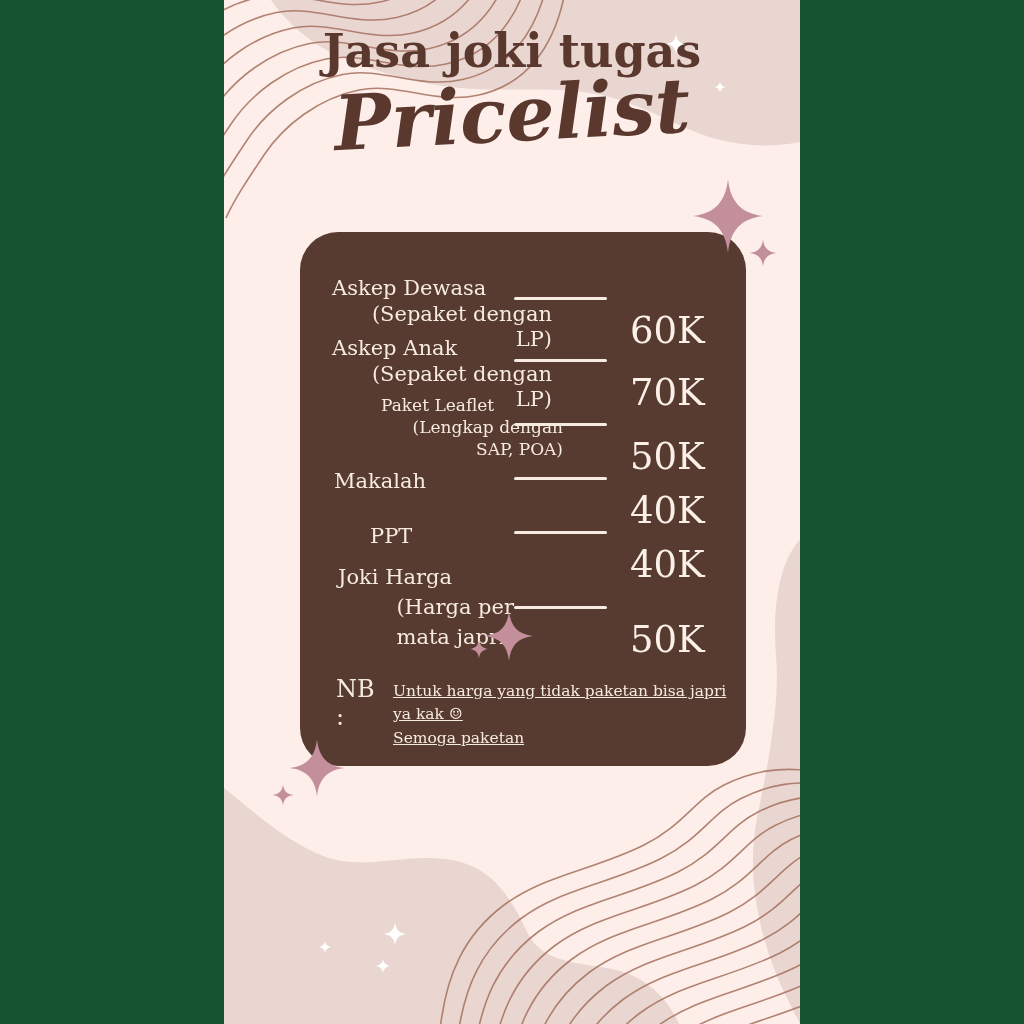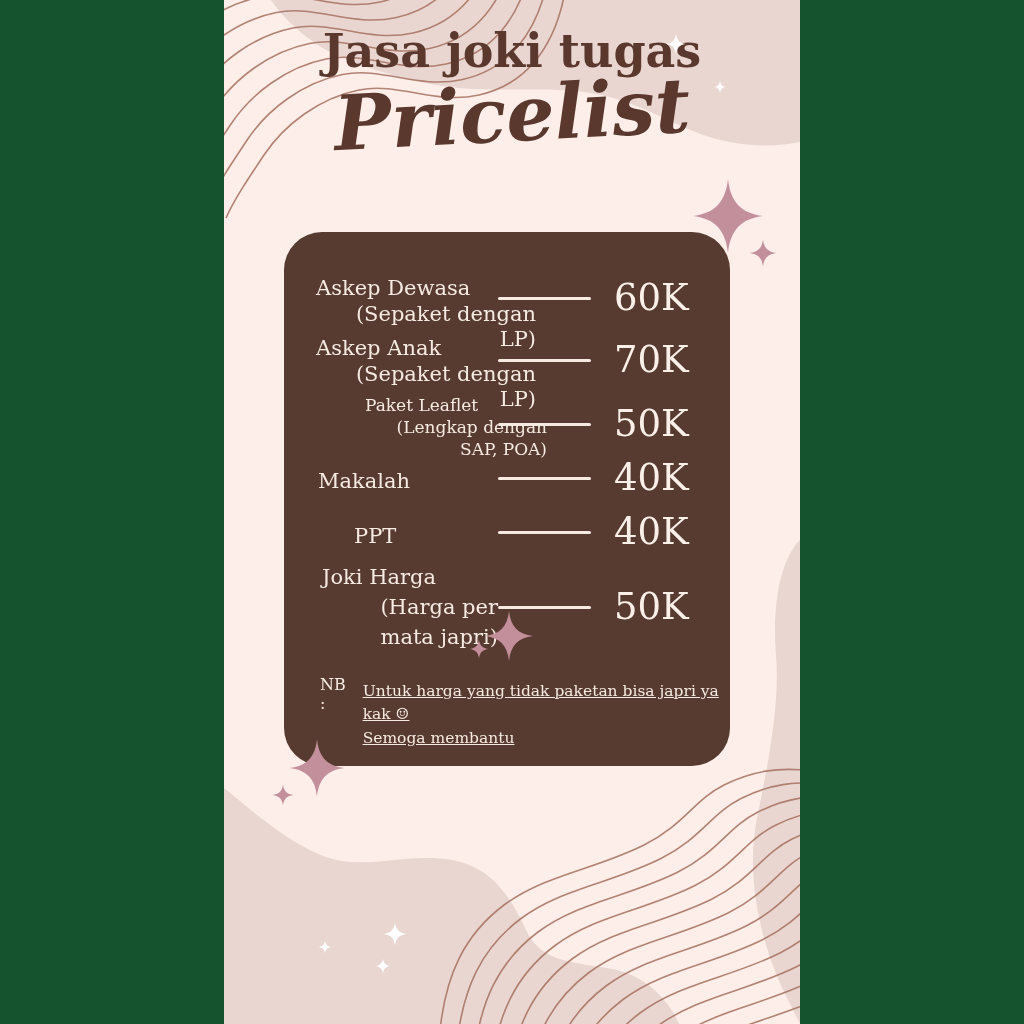--- a/index.html
+++ b/index.html
@@ -18,52 +18,52 @@
     position:absolute; top:24px; left:0; width:100%; text-align:center;
     font-size:46px; font-weight:800; color:#5a382e; z-index:2; letter-spacing:0;
   }
   .subtitle {
     position:absolute; top:70px; left:0; width:100%; text-align:center;
     font-size:76px; font-style:italic; font-weight:700; color:#5a382e;
     transform:rotate(-3deg); z-index:2;
   }
 
   .card {
-    position:absolute; left:60px; top:232px; width:446px; height:534px;
+    position:absolute; left:76px; top:232px; width:446px; height:534px;
     background:#573a30; border-radius:38px; z-index:3;
   }
   .row-label {
     position:absolute; color:#f6eae1; font-size:21px; line-height:1.22;
   }
   .row-label .sub { display:block;text-align:right; }
   .row-label .sub:empty { display:none; }
   .divider {
     position:absolute; left:214px; width:93px; height:3px;
     background:#f6eae1; border-radius:2px;
   }
   .price {
-    position:absolute; left:330px; font-size:37px; color:#faf0e7; line-height:1.15;
+    position:absolute; left:330px; font-size:37px; color:#faf0e7; line-height:1.15;margin-top:33px;
   }
 
   .lab1{top:44px;  left:32px; width:220px;}
   .lab2{top:104px; left:32px; width:220px;}
   .lab3{top:162px; left:38px; width:182px; font-size:17px; line-height:1.3;margin-left:43px;}
   .lab4{top:237px; left:34px; width:220px;}
   .lab5{top:292px; left:34px; width:220px;margin-left:36px;}
   .lab6{top:331px; left:38px; width:176px; line-height:1.42;}
   .div1{top:65px;} .div2{top:127px;} .div3{top:191px;}
   .div4{top:245px;} .div5{top:299px;} .div6{top:374px;}
   .pr1{top:45px;} .pr2{top:107px;text-align:center;} .pr3{top:171px;}
   .pr4{top:225px;} .pr5{top:279px;} .pr6{top:354px;}
 
   .note {
     position:absolute; left:36px; top:443px; display:flex; gap:10px;
     color:#f6eae1;
   }
-  .note-prefix { font-size:16px; }
+  .note-prefix { font-size:24px; }
   .note-lines { font-size:15.5px; line-height:1.5; padding-top:5px;text-decoration:underline; }
 </style>
 </head>
 <body>
 
 <div class="page">
   <div class="panel">
 
     <svg class="bg-svg" viewBox="0 0 576 1024" xmlns="http://www.w3.org/2000/svg" aria-hidden="true">
       <defs>
@@ -168,21 +168,21 @@
           <span class="sub">(Harga per mata japri)</span>
         </div>
         <div class="divider div6"></div>
         <div class="price pr6">50K</div>
       </div>
 
       <div class="note">
         <div class="note-prefix">NB :</div>
         <div class="note-lines">
           <div>Untuk harga yang tidak paketan bisa japri ya kak ☺</div>
-          <div>Semoga membantu</div>
+          <div>Semoga paketan</div>
         </div>
       </div>
     </div>
 
     <svg class="sparkles-svg" viewBox="0 0 576 1024" xmlns="http://www.w3.org/2000/svg" aria-hidden="true">
       <defs>
         <path id="sparkle" d="M0,-50 C3.5,-19 19,-3.5 50,0 C19,3.5 3.5,19 0,50 C-3.5,19 -19,3.5 -50,0 C-19,-3.5 -3.5,-19 0,-50 Z"></path>
       </defs>
 
       <g fill="#c38f9b">

